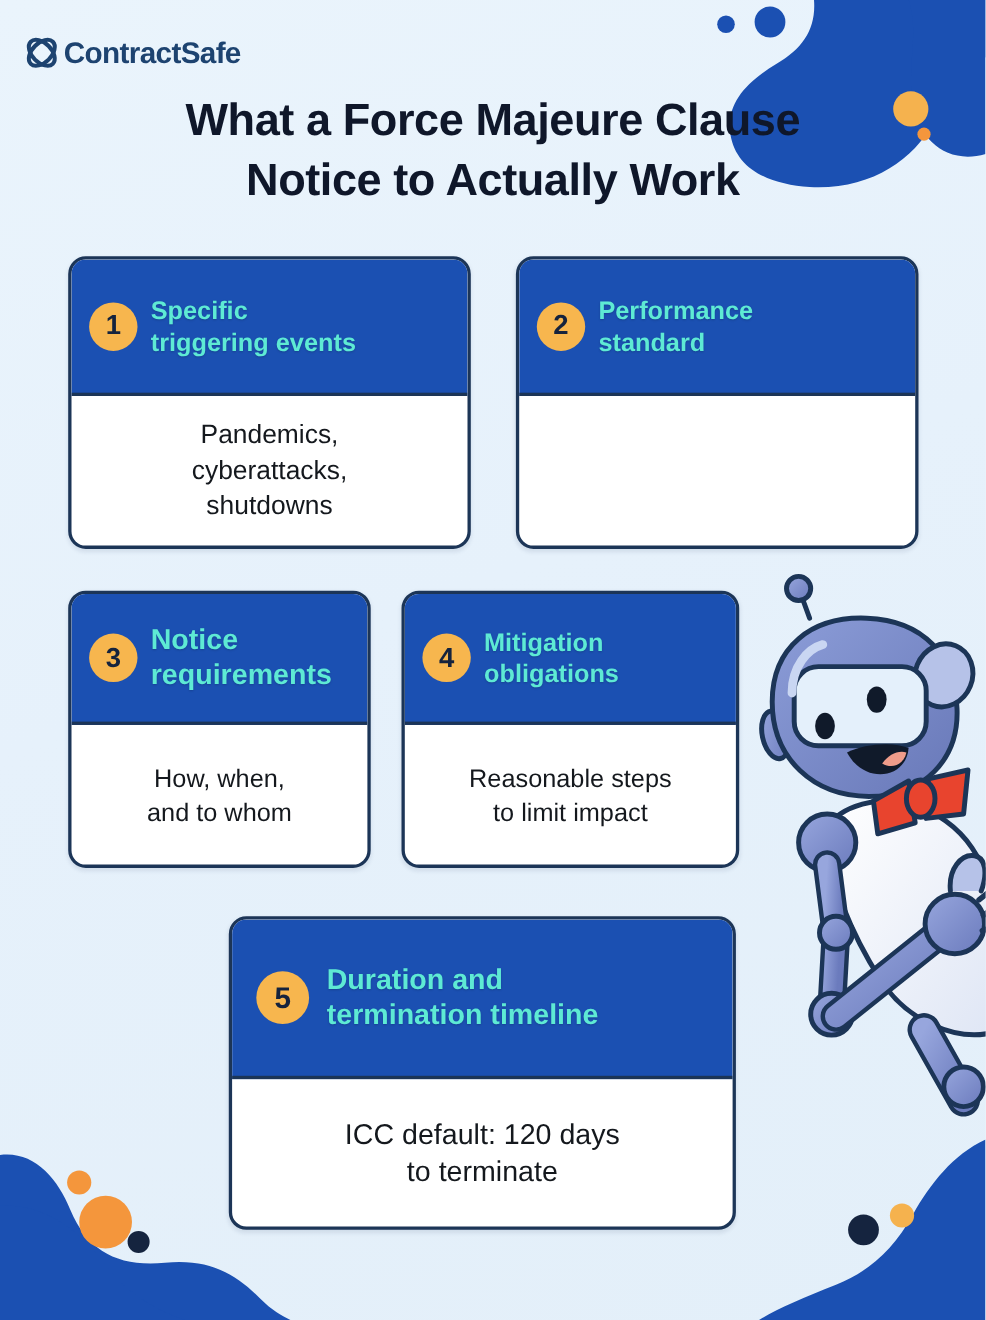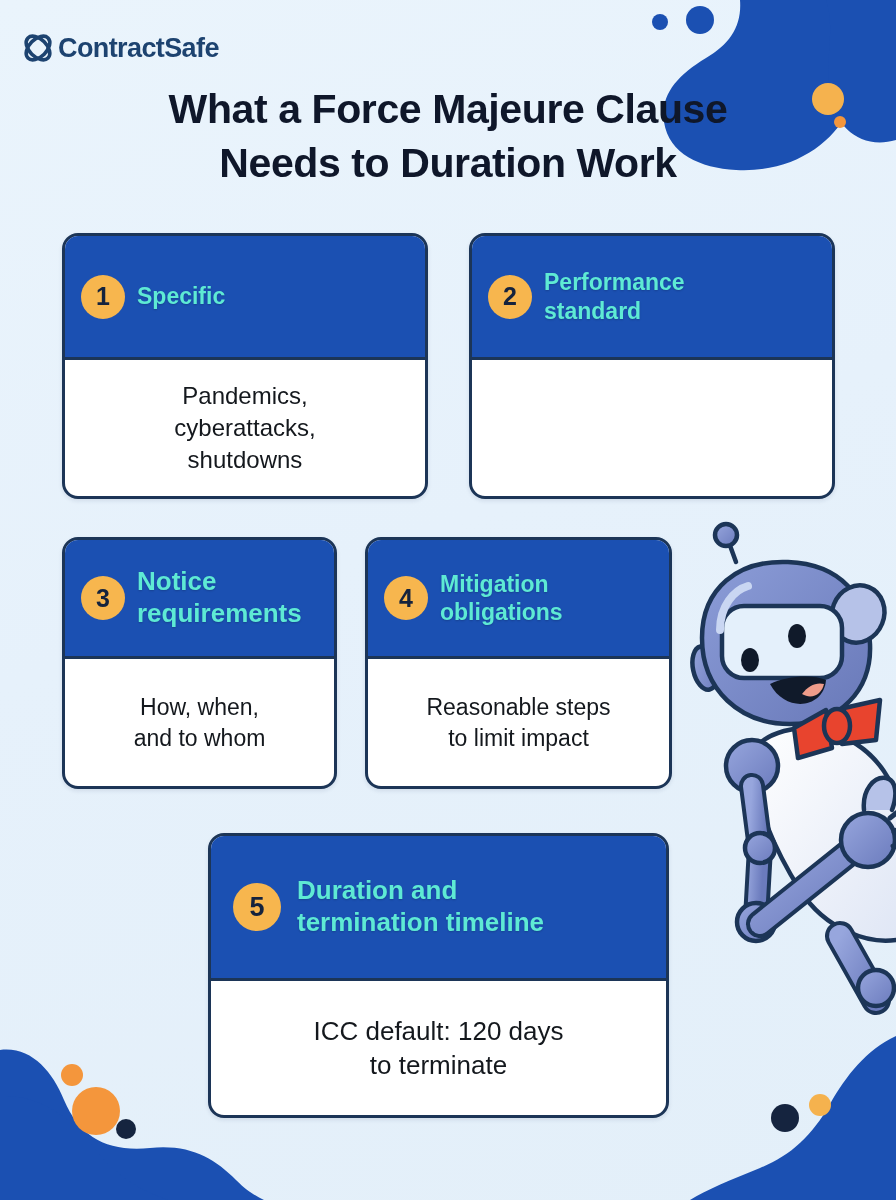--- a/index.html
+++ b/index.html
@@ -171,28 +171,29 @@
       <ellipse cx="24" cy="24" rx="17" ry="10.5" transform="rotate(45 24 24)"></ellipse>
       <ellipse cx="24" cy="24" rx="17" ry="10.5" transform="rotate(-45 24 24)"></ellipse>
     </g>
     <path d="M24 7 A17 17 0 0 1 41 24" fill="none" stroke="#2a5c92" stroke-width="4.4" stroke-linecap="round" opacity="0"></path>
   </svg>
   <span class="logo-text">ContractSafe</span>
 </div>
 
 <h1 class="title">
   <span class="line">What a Force Majeure Clause</span>
-  <span class="line">Needs to Duration Work</span>
+  <span class="line">Notice to Actually Work</span>
 </h1>
 
 <div class="card" id="card-1">
   <div class="card-header">
     <div class="num-badge">1</div>
     <div class="card-title">
       <span>Specific</span><br>
+      <span>triggering events</span>
     </div>
   </div>
   <div class="card-body">Pandemics,<br>cyberattacks,<br>shutdowns</div>
 </div>
 
 <div class="card" id="card-2">
   <div class="card-header">
     <div class="num-badge">2</div>
     <div class="card-title">
       <span>Performance</span><br>

